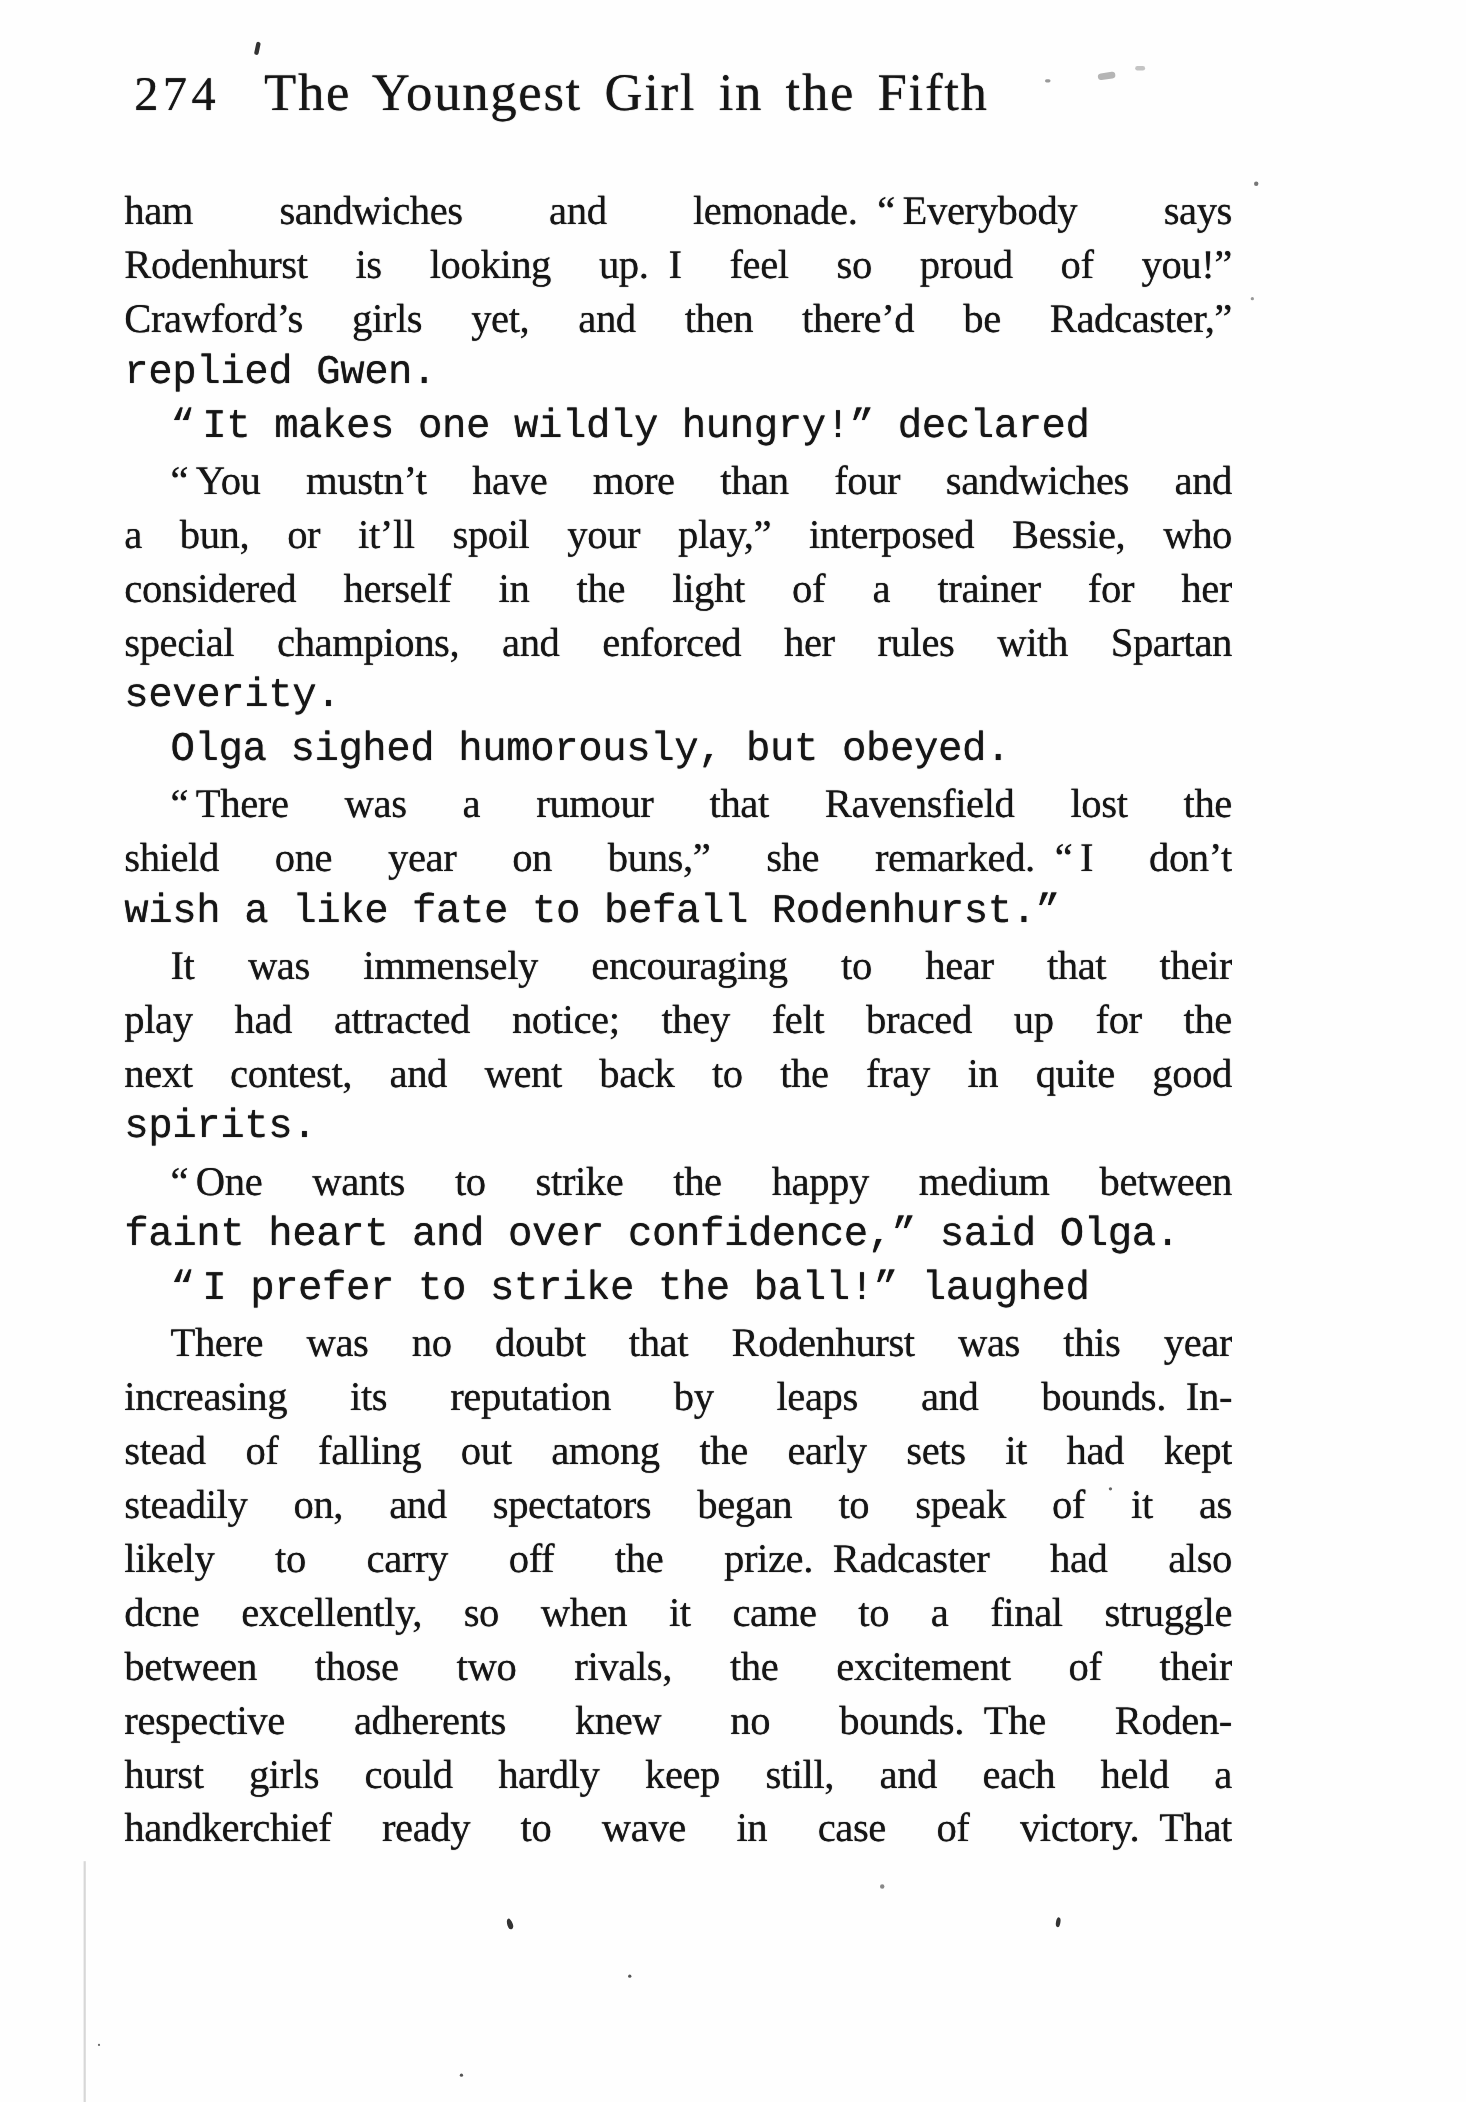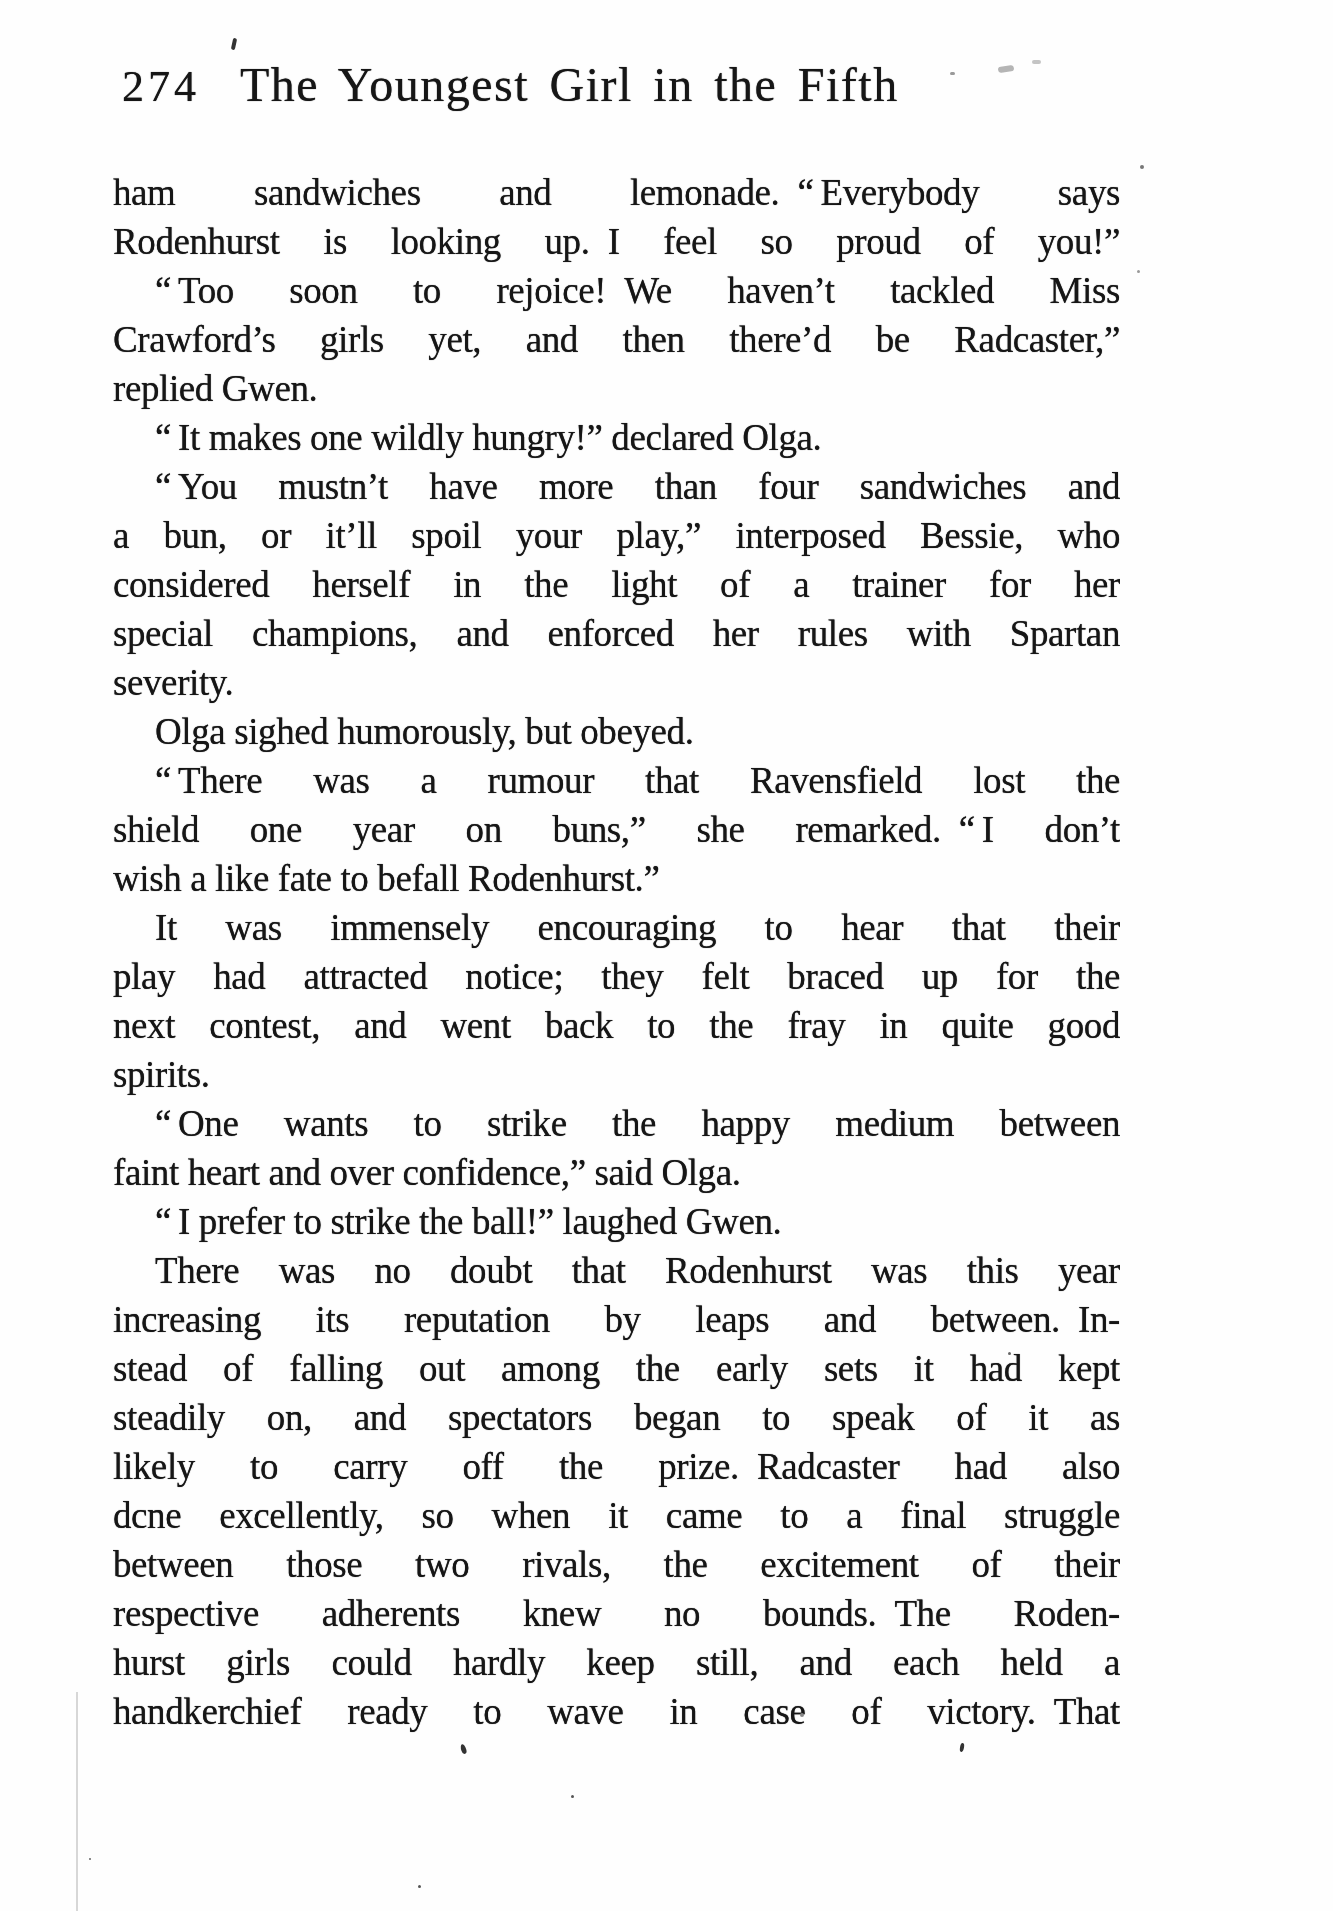--- a/index.html
+++ b/index.html
@@ -53,22 +53,23 @@
     line-height:49px;
     font-size:37px;
     letter-spacing:-0.4px;
     overflow:hidden;
     text-align:justify;
     text-align-last:justify;
     text-justify:inter-word;
     text-shadow:0 0 0.8px rgba(0,0,0,0.85);
   }
   .line.short{
-    text-align:right;
+    text-align:left;
     text-align-last:left;
+    font-family:Liberation Mono, monospace;
   }
   .line.indent{
     padding-left:42px;
   }
   
   .speck{position:absolute;border-radius:50%;}
   .mark{position:absolute;}
 </style>
 </head>
 <body>
@@ -76,42 +77,41 @@
 <div class="page">
 
   <div class="header">
     <span class="page-number">274</span>
     <h1 class="running-title">The Youngest Girl in the Fifth</h1>
   </div>
 
   <div class="body-text">
       <div class="line">ham sandwiches and lemonade. “ Everybody says</div>
       <div class="line">Rodenhurst is looking up. I feel so proud of you!”</div>
-      <div class="line indent">“ Too soon to rejoice! We haven’t tackled Miss</div>
       <div class="line">Crawford’s girls yet, and then there’d be Radcaster,”</div>
       <div class="line short">replied Gwen.</div>
       <div class="line indent short">“ It makes one wildly hungry!” declared Olga.</div>
       <div class="line indent">“ You mustn’t have more than four sandwiches and</div>
       <div class="line">a bun, or it’ll spoil your play,” interposed Bessie, who</div>
       <div class="line">considered herself in the light of a trainer for her</div>
       <div class="line">special champions, and enforced her rules with Spartan</div>
       <div class="line short">severity.</div>
       <div class="line indent short">Olga sighed humorously, but obeyed.</div>
       <div class="line indent">“ There was a rumour that Ravensfield lost the</div>
       <div class="line">shield one year on buns,” she remarked. “ I don’t</div>
       <div class="line short">wish a like fate to befall Rodenhurst.”</div>
       <div class="line indent">It was immensely encouraging to hear that their</div>
       <div class="line">play had attracted notice; they felt braced up for the</div>
       <div class="line">next contest, and went back to the fray in quite good</div>
       <div class="line short">spirits.</div>
       <div class="line indent">“ One wants to strike the happy medium between</div>
       <div class="line short">faint heart and over confidence,” said Olga.</div>
       <div class="line indent short">“ I prefer to strike the ball!” laughed Gwen.</div>
       <div class="line indent">There was no doubt that Rodenhurst was this year</div>
-      <div class="line">increasing its reputation by leaps and between. In-</div>
+      <div class="line">increasing its reputation by leaps and bounds. In-</div>
       <div class="line">stead of falling out among the early sets it had kept</div>
       <div class="line">steadily on, and spectators began to speak of it as</div>
       <div class="line">likely to carry off the prize. Radcaster had also</div>
       <div class="line">dcne excellently, so when it came to a final struggle</div>
       <div class="line">between those two rivals, the excitement of their</div>
       <div class="line">respective adherents knew no bounds. The Roden-</div>
       <div class="line">hurst girls could hardly keep still, and each held a</div>
       <div class="line">handkerchief ready to wave in case of victory. That</div>
     </div>
 

